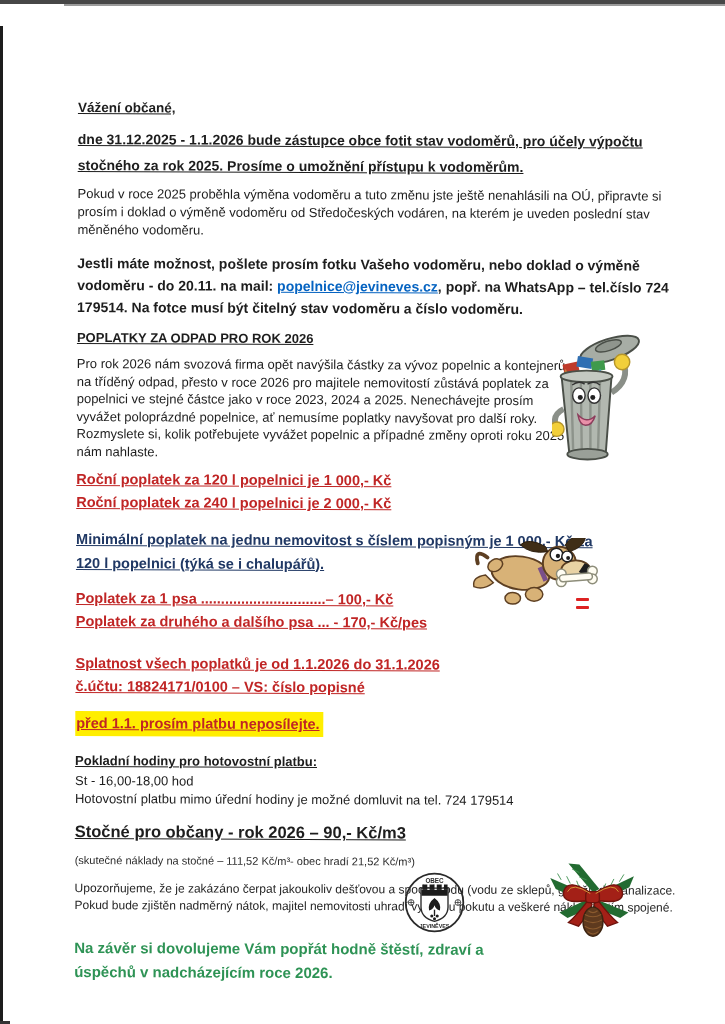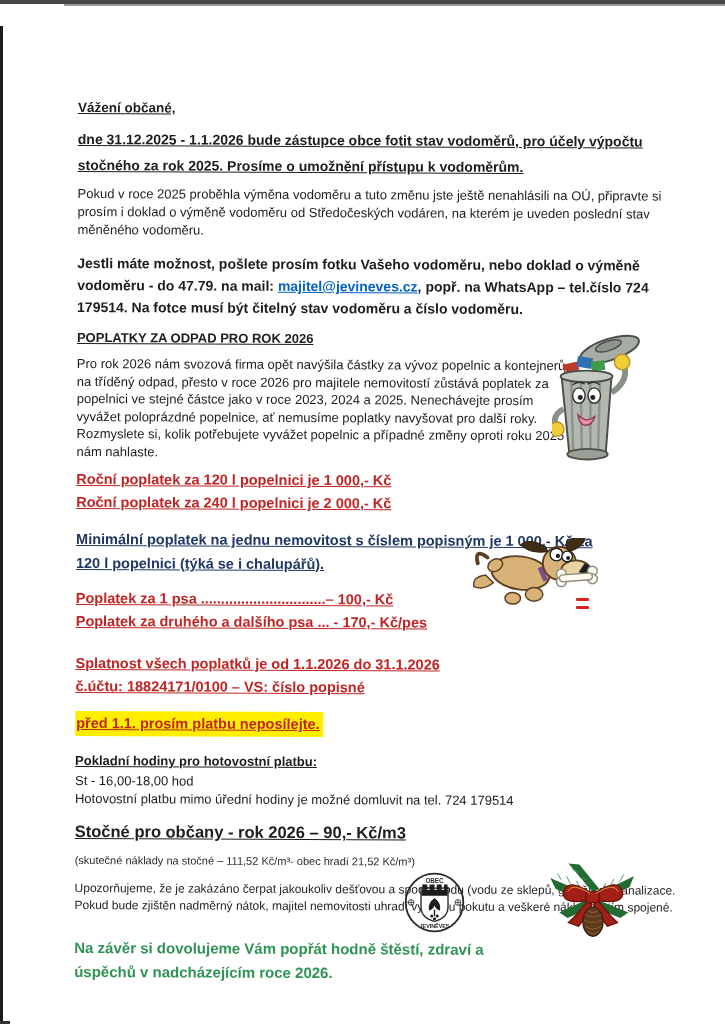--- a/index.html
+++ b/index.html
@@ -59,21 +59,21 @@
   <p class="salutation">Vážení občané,</p>
 
   <p class="notice pre">dne 31.12.2025 - 1.1.2026 bude zástupce obce fotit stav vodoměrů, pro účely výpočtu
 stočného za rok 2025. Prosíme o umožnění přístupu k vodoměrům.</p>
 
   <p class="meter pre">Pokud v roce 2025 proběhla výměna vodoměru a tuto změnu jste ještě nenahlásili na OÚ, připravte si
 prosím i doklad o výměně vodoměru od Středočeských vodáren, na kterém je uveden poslední stav
 měněného vodoměru.</p>
 
   <p class="photo pre"><span>Jestli máte možnost, pošlete prosím fotku Vašeho vodoměru, nebo doklad o výměně
-vodoměru - do 47.79. na mail: </span><span class="email-link">majitel@jevineves.cz</span><span>, popř. na WhatsApp – tel.číslo 724
+vodoměru - do 20.11. na mail: </span><span class="email-link">popelnice@jevineves.cz</span><span>, popř. na WhatsApp – tel.číslo 724
 179514. Na fotce musí být čitelný stav vodoměru a číslo vodoměru.</span></p>
 
   <p class="waste-h">POPLATKY ZA ODPAD PRO ROK 2026</p>
 
   <p class="waste-p pre">Pro rok 2026 nám svozová firma opět navýšila částky za vývoz popelnic a kontejnerů
 na tříděný odpad, přesto v roce 2026 pro majitele nemovitostí zůstává poplatek za
 popelnici ve stejné částce jako v roce 2023, 2024 a 2025. Nenechávejte prosím
 vyvážet poloprázdné popelnice, ať nemusíme poplatky navyšovat pro další roky.
 Rozmyslete si, kolik potřebujete vyvážet popelnic a případné změny oproti roku 2025
 nám nahlaste.</p>

